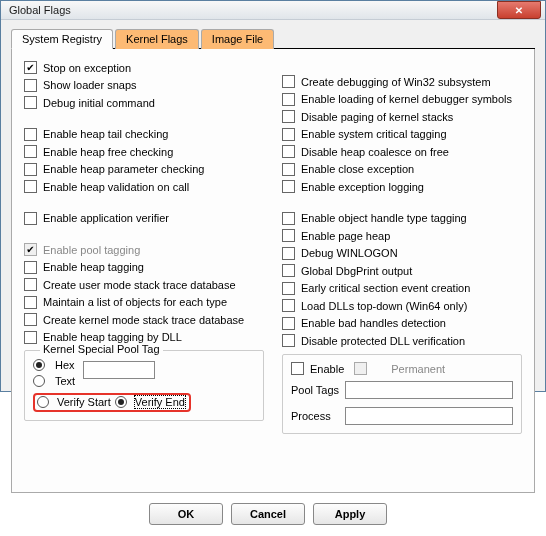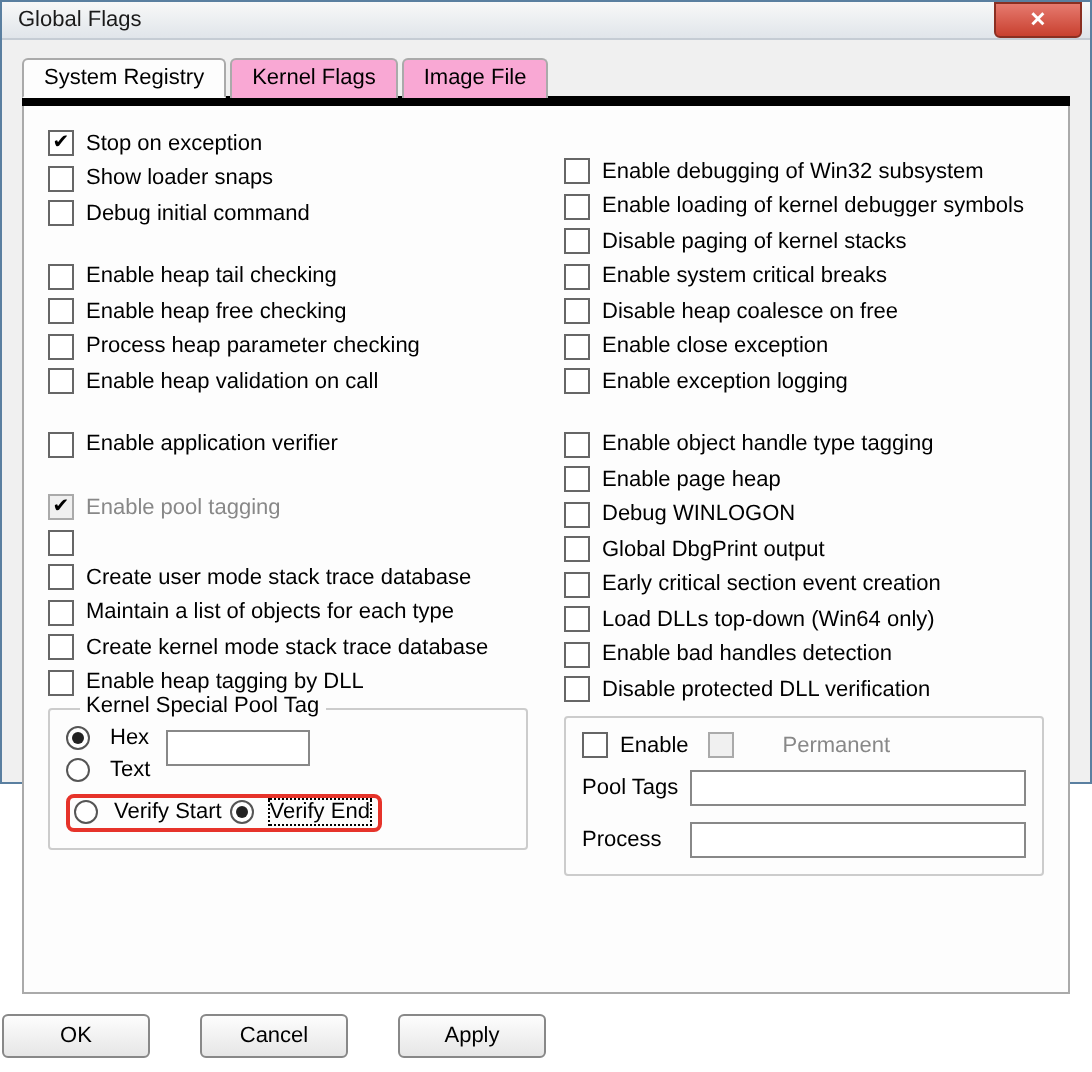--- a/index.html
+++ b/index.html
@@ -44,28 +44,28 @@
     font-size: 10px;
     cursor: pointer;
   }
   .content {
     flex: 1;
     padding: 8px 10px 4px 10px;
     position: relative;
   }
   .tabstrip {
     display: flex;
-    border-bottom: 5px solid #000000;
+    border-bottom: 1px solid #000000;
     margin-bottom: 0;
   }
   .tab {
     padding: 3px 10px 3px 10px;
     border: 1px solid #aaa;
     border-bottom: none;
-    background: #f9a8d4;
+    background: #fdba74;
     margin-right: 2px;
     border-radius: 3px 3px 0 0;
     cursor: pointer;
     position: relative;
     top: 1px;
   }
   .tab.active {
     background: #fdfdfd;
     border-bottom: 1px solid #fdfdfd;
     z-index: 2;
@@ -150,23 +150,24 @@
     border-radius: 4px;
     padding: 1px 4px 2px 2px;
     display: inline-flex;
     align-items: center;
     gap: 4px;
     margin-top: 4px;
   }
   .dotted { outline: 1px dotted #000; outline-offset: 0; }
   .btnbar {
     display: flex;
-    justify-content: flex-start;
-    gap: 25px;
+    justify-content: center;
+    gap: 8px;
     padding: 6px 10px 10px 0;
+    font-weight: bold;
   }
   .btn {
     width: 74px;
     height: 22px;
     border: 1px solid #888;
     background: linear-gradient(to bottom,#fdfdfd,#e6e6e6);
     border-radius: 3px;
     cursor: pointer;
     display: flex;
     align-items: center;
@@ -219,38 +220,39 @@
           <div class="cb-row">
               <span class="cb"></span>
               <span class="lbl">Enable heap tail checking</span>
             </div>
           <div class="cb-row">
               <span class="cb"></span>
               <span class="lbl">Enable heap free checking</span>
             </div>
           <div class="cb-row">
               <span class="cb"></span>
-              <span class="lbl">Process heap parameter checking</span>
+              <span class="lbl">Enable heap parameter checking</span>
             </div>
           <div class="cb-row">
               <span class="cb"></span>
               <span class="lbl">Enable heap validation on call</span>
             </div>
           <div class="spacer"></div>
           <div class="cb-row">
               <span class="cb"></span>
               <span class="lbl">Enable application verifier</span>
             </div>
           <div class="spacer"></div>
           <div class="cb-row">
               <span class="cb disabled">✔</span>
               <span class="lbl disabled">Enable pool tagging</span>
             </div>
           <div class="cb-row">
               <span class="cb"></span>
+              <span class="lbl">Enable heap tagging</span>
             </div>
           <div class="cb-row">
               <span class="cb"></span>
               <span class="lbl">Create user mode stack trace database</span>
             </div>
           <div class="cb-row">
               <span class="cb"></span>
               <span class="lbl">Maintain a list of objects for each type</span>
             </div>
           <div class="cb-row">
@@ -287,33 +289,33 @@
                 </span>
                 <span class="lbl dotted">Verify End</span>
             </div>
           </div>
         </div>
 
         <div class="col">
           <div class="spacer"></div>
           <div class="cb-row">
               <span class="cb"></span>
-              <span class="lbl">Enable debugging of Win32 subsystem</span>
+              <span class="lbl">Create debugging of Win32 subsystem</span>
             </div>
           <div class="cb-row">
               <span class="cb"></span>
               <span class="lbl">Enable loading of kernel debugger symbols</span>
             </div>
           <div class="cb-row">
               <span class="cb"></span>
               <span class="lbl">Disable paging of kernel stacks</span>
             </div>
           <div class="cb-row">
               <span class="cb"></span>
-              <span class="lbl">Enable system critical breaks</span>
+              <span class="lbl">Enable system critical tagging</span>
             </div>
           <div class="cb-row">
               <span class="cb"></span>
               <span class="lbl">Disable heap coalesce on free</span>
             </div>
           <div class="cb-row">
               <span class="cb"></span>
               <span class="lbl">Enable close exception</span>
             </div>
           <div class="cb-row">

